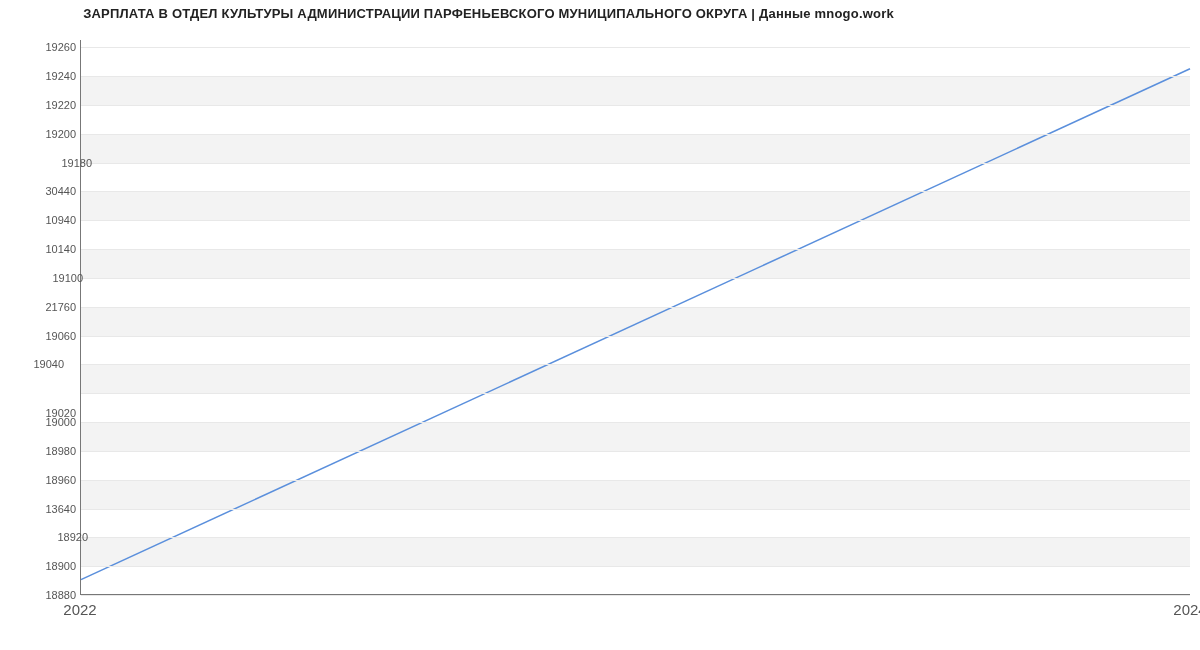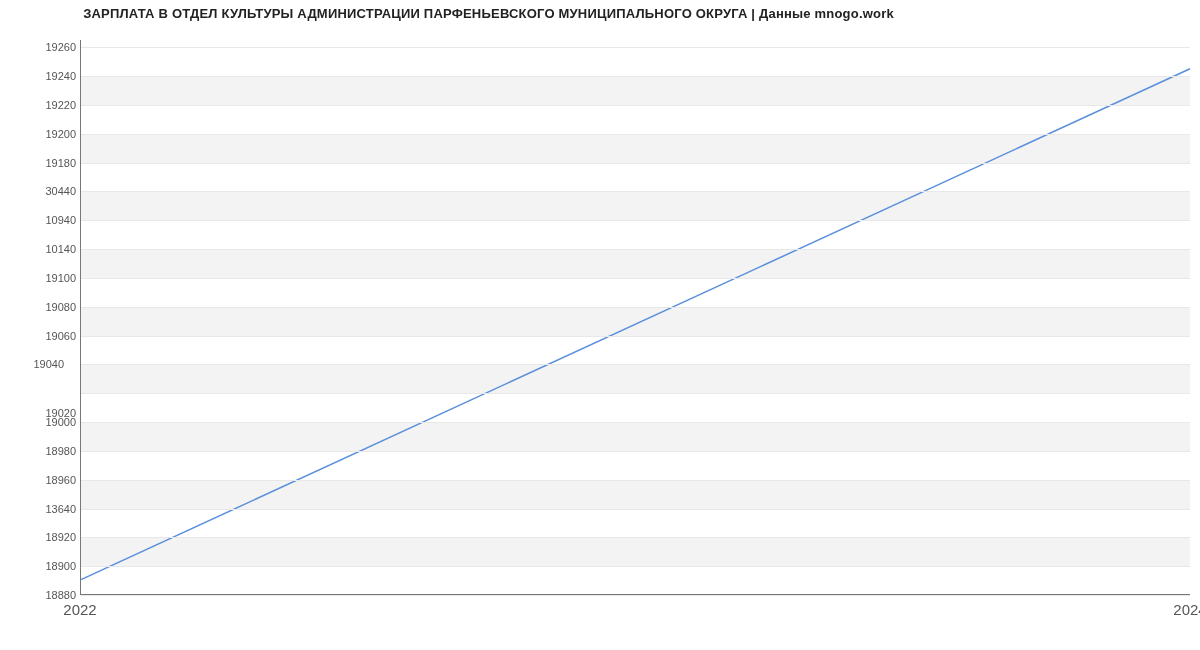--- a/index.html
+++ b/index.html
@@ -111,34 +111,34 @@
       <div class="gridline" style="top: 122.532px;"></div>
       <div class="gridline" style="top: 93.7013px;"></div>
       <div class="gridline" style="top: 64.8701px;"></div>
       <div class="gridline" style="top: 36.039px;"></div>
       <div class="gridline" style="top: 7.20779px;"></div>
     </div>
 
   <div id="yTicks">
       <div class="ytick" style="left: 16px; top: 595px;">18880</div>
       <div class="ytick" style="left: 16px; top: 566.169px;">18900</div>
-      <div class="ytick" style="left: 16px; top: 537.338px;">18920</div>
+      <div class="ytick" style="left: 28px; top: 537.338px;">18920</div>
       <div class="ytick" style="left: 16px; top: 508.506px;">13640</div>
       <div class="ytick" style="left: 16px; top: 479.675px;">18960</div>
       <div class="ytick" style="left: 16px; top: 450.844px;">18980</div>
       <div class="ytick" style="left: 16px; top: 422.013px;">19000</div>
       <div class="ytick" style="left: 16px; top: 413px;">19020</div>
       <div class="ytick" style="left: 4px; top: 364.351px;">19040</div>
       <div class="ytick" style="left: 16px; top: 335.519px;">19060</div>
-      <div class="ytick" style="left: 16px; top: 306.688px;">19080</div>
-      <div class="ytick" style="left: 16px; top: 277.857px;">19100</div>
+      <div class="ytick" style="left: 16px; top: 306.688px;">21760</div>
+      <div class="ytick" style="left: 23px; top: 277.857px;">19100</div>
       <div class="ytick" style="left: 16px; top: 249.026px;">10140</div>
       <div class="ytick" style="left: 16px; top: 220.195px;">10940</div>
       <div class="ytick" style="left: 16px; top: 191.364px;">30440</div>
-      <div class="ytick" style="left: 16px; top: 162.532px;">19180</div>
+      <div class="ytick" style="left: 32px; top: 162.532px;">19180</div>
       <div class="ytick" style="left: 16px; top: 133.701px;">19200</div>
       <div class="ytick" style="left: 16px; top: 104.87px;">19220</div>
       <div class="ytick" style="left: 16px; top: 76.039px;">19240</div>
       <div class="ytick" style="left: 16px; top: 47.2078px;">19260</div>
     </div>
   <div id="xTicks">
       <div class="xtick" style="left: 80px; top: 601px;">2022</div>
       <div class="xtick" style="left: 1190px; top: 601px;">2024</div>
     </div>
 </div>

